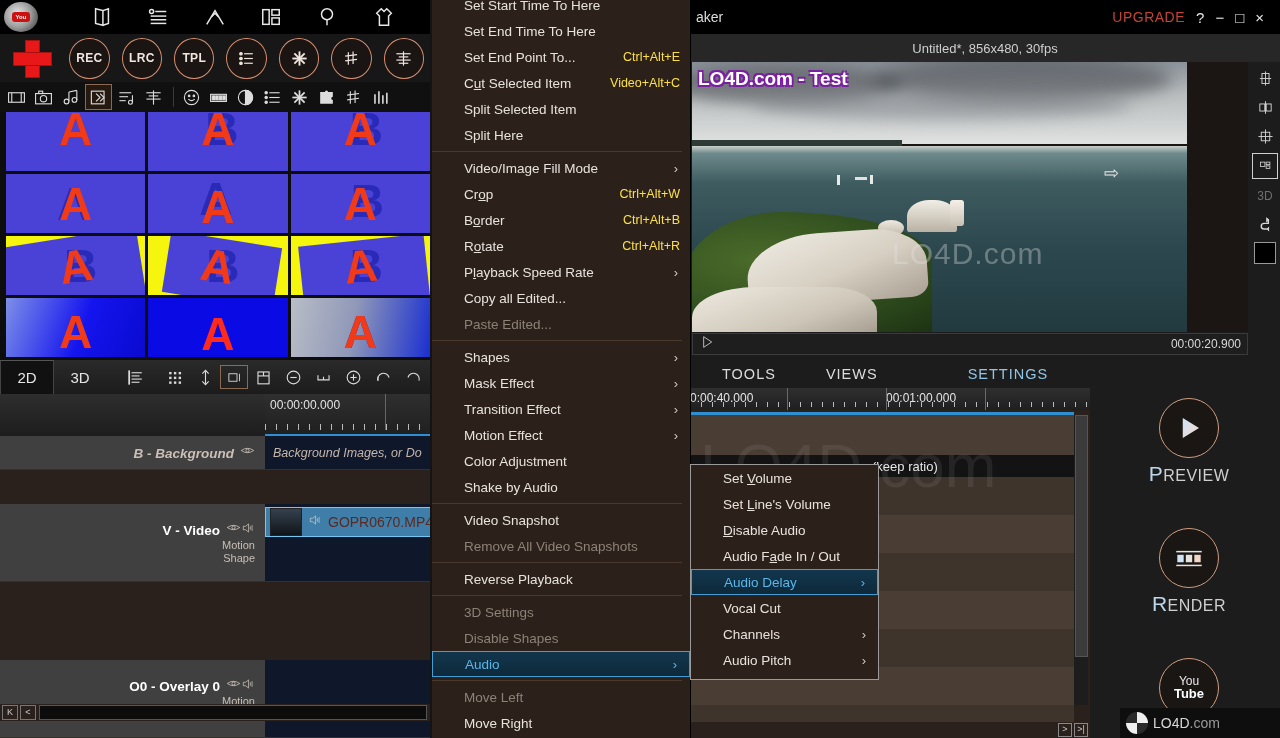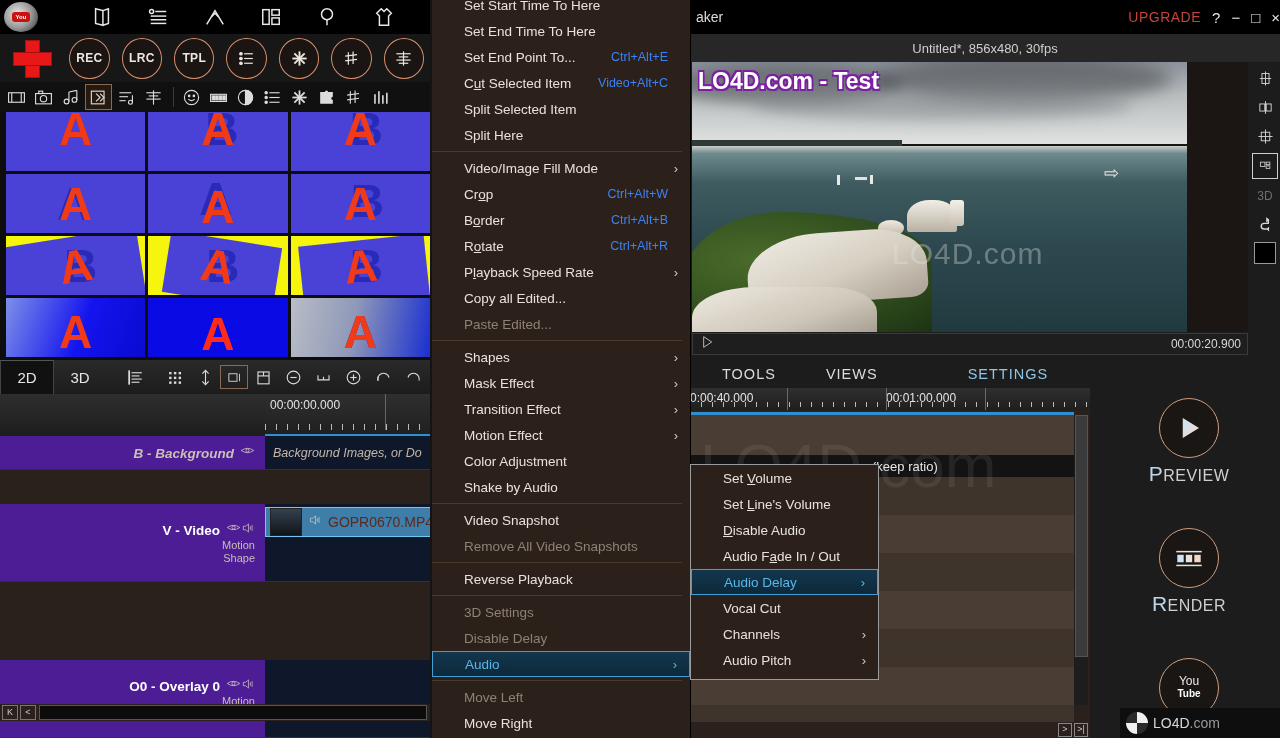--- a/index.html
+++ b/index.html
@@ -124,21 +124,21 @@
   #tl-ruler .tcode{ position:absolute; top:4px; left:270px; color:#e4e4e4; font-size:12px;}
   #tl-ruler .tickline{position:absolute; left:265px; right:0; bottom:6px; height:6px;
      background-image: repeating-linear-gradient(to right,#bbb 0 1px, transparent 1px 11px);}
   #tl-ruler .divl{position:absolute; left:385px; top:0; width:1px; height:36px; background:#666;}
   #tl-ruler .blueline{position:absolute; left:265px; right:0; bottom:0; height:2px; background:#2f8fd0;}
 
   
   #tracks { position:absolute; left:0; top:436px; width:430px; height:285px; background:#2a211c;}
   .trk { position:relative; box-sizing:border-box; border-bottom:1px solid #3a2f28; }
   .trk .head { position:absolute; left:0; top:0; width:265px; height:100%;
-               background:#4c1d95; display:flex; flex-direction:column; align-items:flex-end;
+               background:#404040; display:flex; flex-direction:column; align-items:flex-end;
                justify-content:center; padding-right:10px; box-sizing:border-box;}
   .trk .body { position:absolute; left:265px; top:0; right:0; height:100%; background:#0f172a;}
   .trk .nm { color:#cbbfb6; font-size:13.5px; font-style:italic; font-weight:bold;}
   .trk .nm.bright { color:#ffffff; font-style:normal;}
   .trk .sub { color:#c9beb5; font-size:11px; line-height:13px;}
   .eye { display:inline-block; margin-left:6px; }
   .eye svg{stroke:#d8cec6; fill:none; stroke-width:1.2;}
   .spk svg{stroke:#d8cec6; fill:none; stroke-width:1.2;}
   .plusnode{ position:absolute; left:6px; top:50%; margin-top:-8px; width:16px;height:16px;
      border-radius:50%; background:#5a4c42; color:#ddd; font-size:12px; line-height:15px; text-align:center;}
@@ -161,41 +161,41 @@
   #ctxmenu {
     position:absolute; left:432px; top:-8px; width:258px; height:746px;
     background:#2b211a;
     border-right:1px solid #000;
     z-index: 40;
     font-size:13.5px;
   }
   .mi { height:26px; display:flex; align-items:center; color:#e8e2dc; padding-left:32px;
         box-sizing:border-box; position:relative;}
   .mi.dim { color:#8d8178; }
-  .mi .sc { position:absolute; right:22px; color:#3b82f6; font-size:12.5px;}
+  .mi .sc { position:absolute; right:10px; color:#fde047; font-size:12.5px;}
   .mi .arw { position:absolute; right:12px; color:#cfc8c1; font-size:13px;}
   .mi.hl { background: linear-gradient(#12364d,#0e293a); border:1px solid #3f9fd6;
            color:#58b6ea; box-sizing:border-box; height:26px;}
   .mi.hl .arw{ color:#58b6ea;}
   .msep { height:1px; background:#4a3a2e; margin:3px 8px 3px 0; }
   .mu { text-decoration: underline; }
 
   
   #submenu {
     position:absolute; left:690px; top:464px; width:187px; height:214px;
     background:#2b211a; border:1px solid #9a9a9a; z-index:60; font-size:13.5px;
   }
   #submenu .mi { padding-left:32px; height:26px;}
 
   
   #right-panel { position:absolute; left:690px; top:0; width:590px; height:738px; background:#1c1c1c;}
   #titlebar { position:absolute; left:0; top:0; width:590px; height:34px; background:#000;
      display:flex; align-items:center;}
   #titlebar .ttl{ color:#dcdcdc; font-size:14px; margin-left:6px;}
-  #titlebar .right{ margin-left:auto; display:flex; align-items:center; padding-right:0;}
+  #titlebar .right{ margin-left:auto; display:flex; align-items:center; padding-right:16px;}
   #titlebar .upg{ color:#c1443a; font-size:14px; letter-spacing:0.5px;}
   #titlebar .wb{ color:#e6e6e6; font-size:15px; margin-left:11px;}
 
   #subtitle { position:absolute; left:0; top:34px; width:590px; height:28px;
      background:#272727; color:#cfcfcf; font-size:13px;
      display:flex; align-items:center; justify-content:center;}
 
   #preview { position:absolute; left:2px; top:62px; width:556px; height:270px;
      background:#1b1613; overflow:hidden;}
   #video-img { position:absolute; left:0; top:0; width:495px; height:270px; overflow:hidden;}
@@ -221,21 +221,21 @@
     border-radius: 35% 25% 5% 5% / 55% 45% 10% 10%;}
   .stack1 { position:absolute; left:215px; top:138px; width:50px; height:32px;
     background: linear-gradient(#f2eee6,#b9b1a3); border-radius: 45% 45% 6% 6% / 50% 50% 8% 8%;}
   .stack2 { position:absolute; left:258px; top:138px; width:14px; height:26px;
     background: linear-gradient(#f5f1e9,#c8c0b2); border-radius:3px;}
   .stack3 { position:absolute; left:186px; top:158px; width:26px; height:16px;
     background: linear-gradient(#efe9df,#bfb7a9); border-radius:50%;}
   .boat1 { position:absolute; left:145px; top:113px; width:3px; height:10px; background:#e7e9e6;}
   .boat2 { position:absolute; left:163px; top:115px; width:12px; height:3px; background:#dfe2df;}
   .boat3 { position:absolute; left:178px; top:113px; width:3px; height:9px; background:#e7e9e6;}
-  #ov-title { position:absolute; left:6px; top:6px; color:#fff; font-size:23px; font-weight:bold;
+  #ov-title { position:absolute; left:6px; top:6px; color:#fff; font-size:19px; font-weight:bold;
      text-shadow: -1.6px -1.6px 0 #7b1fa2, 1.6px -1.6px 0 #7b1fa2, -1.6px 1.6px 0 #7b1fa2, 1.6px 1.6px 0 #7b1fa2;}
   #preview .wmk { position:absolute; left:200px; top:175px; color:rgba(230,230,230,0.35);
      font-size:30px; letter-spacing:1px;}
 
   #pvbar { position:absolute; left:2px; top:333px; width:556px; height:22px;
      background:#1e1e1e; border:1px solid #3b3b3b; box-sizing:border-box;
      display:flex; align-items:center; justify-content:space-between; padding:0 6px;}
   #pvbar .tm { color:#d8d8d8; font-size:12px;}
   #pvbar .play svg{ stroke:#cfcfcf; fill:none; stroke-width:1.3;}
 
@@ -880,21 +880,21 @@
               <rect x="13" y="13" width="6" height="7" fill="#e6e2de"></rect>
               <rect x="21" y="13" width="6" height="7" fill="#f2d6c6"></rect>
               <line x1="4" y1="23" x2="28" y2="23" stroke="#e4e4e4" stroke-width="1.4"></line>
             </svg>
         </div>
         <div class="lbl"><b>R</b><span>ENDER</span></div>
       </div>
       <div class="act" style="top:270px;">
         <div class="circ" style="flex-direction:column;">
           <div style="color:#e8e8e8;font-size:12px;line-height:12px;">You</div>
-          <div style="color:#ffffff;font-size:10px;font-weight:bold;line-height:14px;">Tube</div>
+          <div style="color:#ffffff;font-size:13px;font-weight:bold;line-height:14px;">Tube</div>
         </div>
         <div class="lbl"><b>P</b><span>UBLISH</span></div>
       </div>
     </div>
   </div>
 
   <div class="big-wmk">LO4D.com</div>
 
   <div id="ctxmenu">
       <div class="mi">
@@ -976,21 +976,21 @@
       </div>
       <div class="msep"></div>
       <div class="mi">
         <span>Reverse Playback</span>
       </div>
       <div class="msep"></div>
       <div class="mi dim">
         <span>3D Settings</span>
       </div>
       <div class="mi dim">
-        <span>Disable Delay</span>
+        <span>Disable Shapes</span>
       </div>
       <div class="mi hl">
         <span>Audio</span>
         <span class="arw">›</span>
       </div>
       <div class="msep"></div>
       <div class="mi dim">
         <span>Move Left</span>
       </div>
       <div class="mi">

